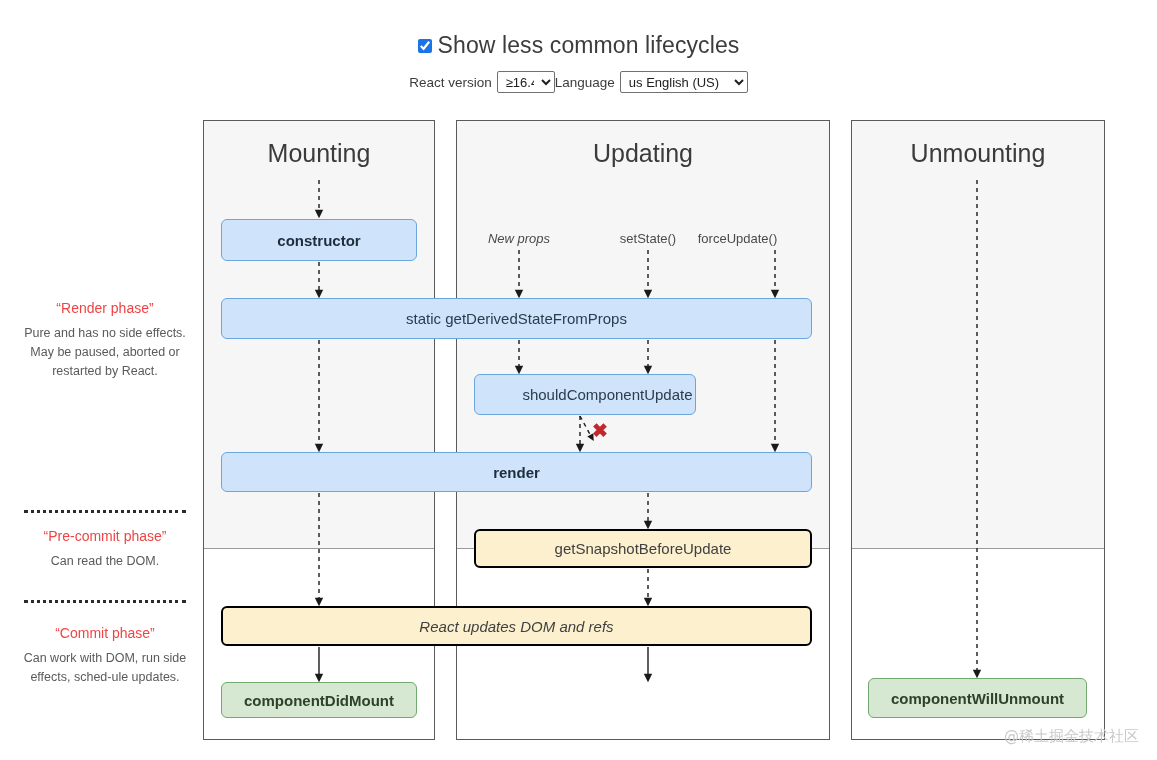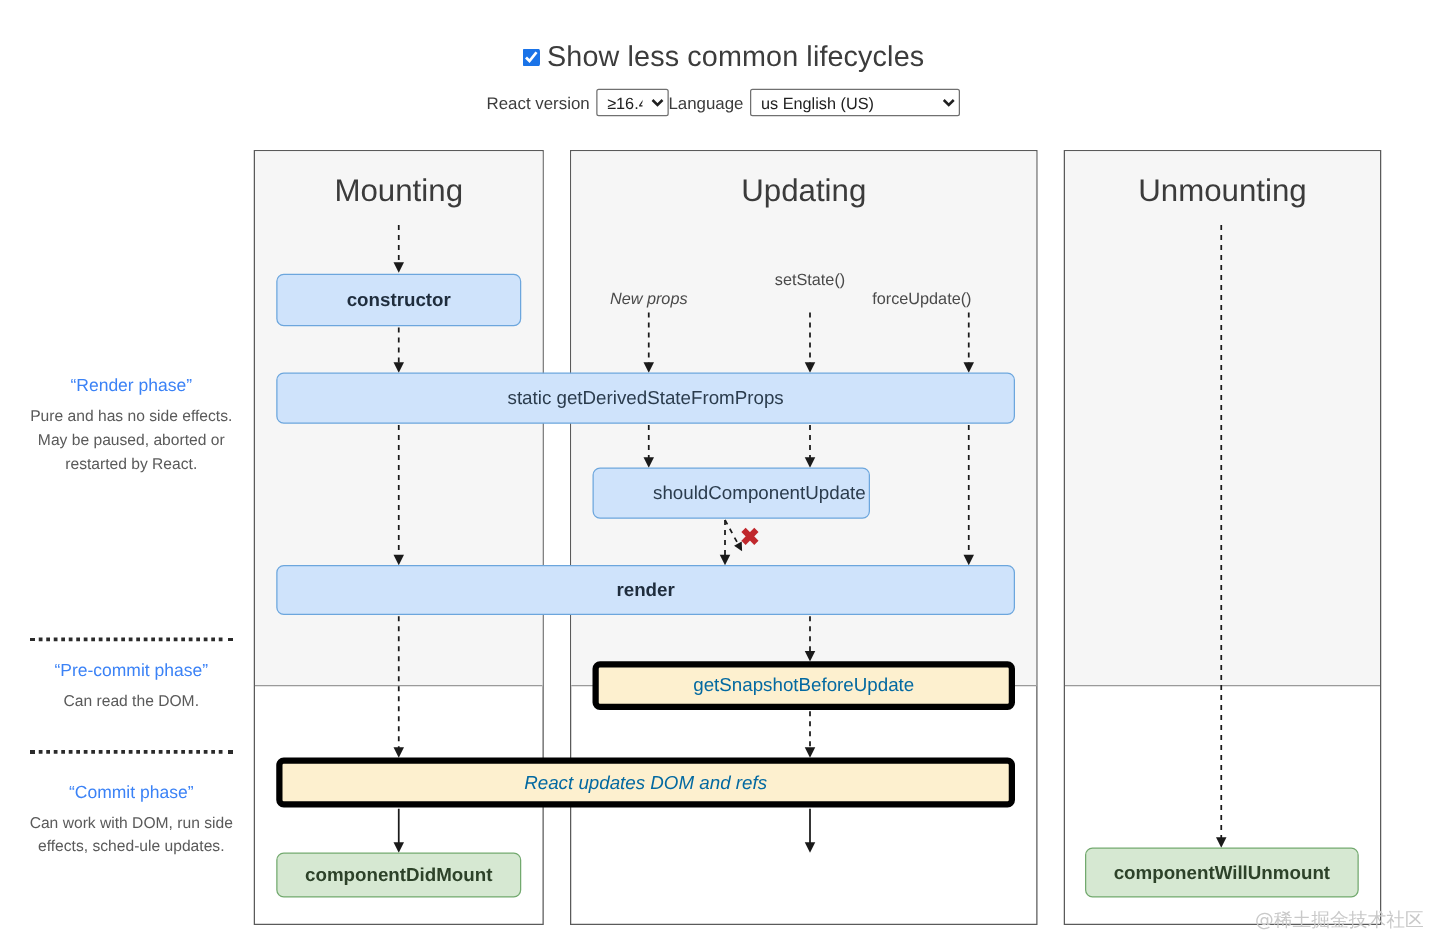--- a/index.html
+++ b/index.html
@@ -55,32 +55,32 @@
     font-size: 13px;
     color: #202020;
     background: #ffffff;
     border: 1px solid #707070;
     border-radius: 2px;
     padding: 2px 4px;
     height: 22px;
     box-sizing: border-box;
   }
   #react-version-select { width: 58px; }
-  #language-select { width: 168px; }
+  #language-select { width: 128px; }
 
   
   #phase-legend {
     position: absolute;
     left: 16px; top: 120px;
     width: 178px;
   }
   .phase-block { text-align: center; width: 178px; position: absolute; }
   .phase-title {
     font-size: 14px;
-    color: #3b82f6;
+    color: #ef4444;
     margin-bottom: 8px;
   }
   .phase-desc {
     font-size: 12.5px;
     line-height: 19px;
     color: #5a5a5a;
   }
   .dotted-sep {
     position: absolute;
     left: 8px;
@@ -126,22 +126,22 @@
     text-align: center;
   }
   .lc-box.blue {
     background: #cfe3fb;
     border: 1px solid #6ca6dd;
     color: #2b3c4d;
   }
   .lc-box.blue-strong { font-weight: bold; color: #1f2d3d; }
   .lc-box.yellow {
     background: #fdf0cf;
-    border: 5px solid #000000;
-    color: #0369a1;
+    border: 2px solid #000000;
+    color: #404040;
   }
   .lc-box.green {
     background: #d6e8d2;
     border: 1px solid #72a96e;
     color: #2d4229;
     font-weight: bold;
   }
   .lc-box.italic { font-style: italic; font-weight: normal; }
 
   
@@ -273,21 +273,21 @@
       <line x1="977" y1="180" x2="977" y2="674" marker-end="url(#ah)"></line>
     </g>
     <g stroke="#1a1a1a" stroke-width="1.4" fill="none">
 
       <line x1="319" y1="647" x2="319" y2="678" marker-end="url(#ah)"></line>
       <line x1="648" y1="647" x2="648" y2="678" marker-end="url(#ah)"></line>
     </g>
   </svg>
 
   <div class="trigger-label italic" style="left:469px; top:231px; width:100px;">New props</div>
-  <div class="trigger-label" style="left:598px; top:216px; width:100px;">setState()</div>
+  <div class="trigger-label" style="left:598px; top:231px; width:100px;">setState()</div>
   <div class="trigger-label" style="left:680px; top:231px; width:115px;">forceUpdate()</div>
 
   <div class="lc-box blue blue-strong" style="left:221px; top:219px; width:196px; height:42px;">constructor</div>
 
   <div class="lc-box blue" style="left:221px; top:298px; width:591px; height:41px;">static getDerivedStateFromProps</div>
 
   <div class="lc-box blue" style="left:474px; top:374px; width:222px; height:41px;padding-left:45px;">shouldComponentUpdate</div>
 
   <div class="lc-box blue blue-strong" style="left:221px; top:452px; width:591px; height:40px;">render</div>
 

